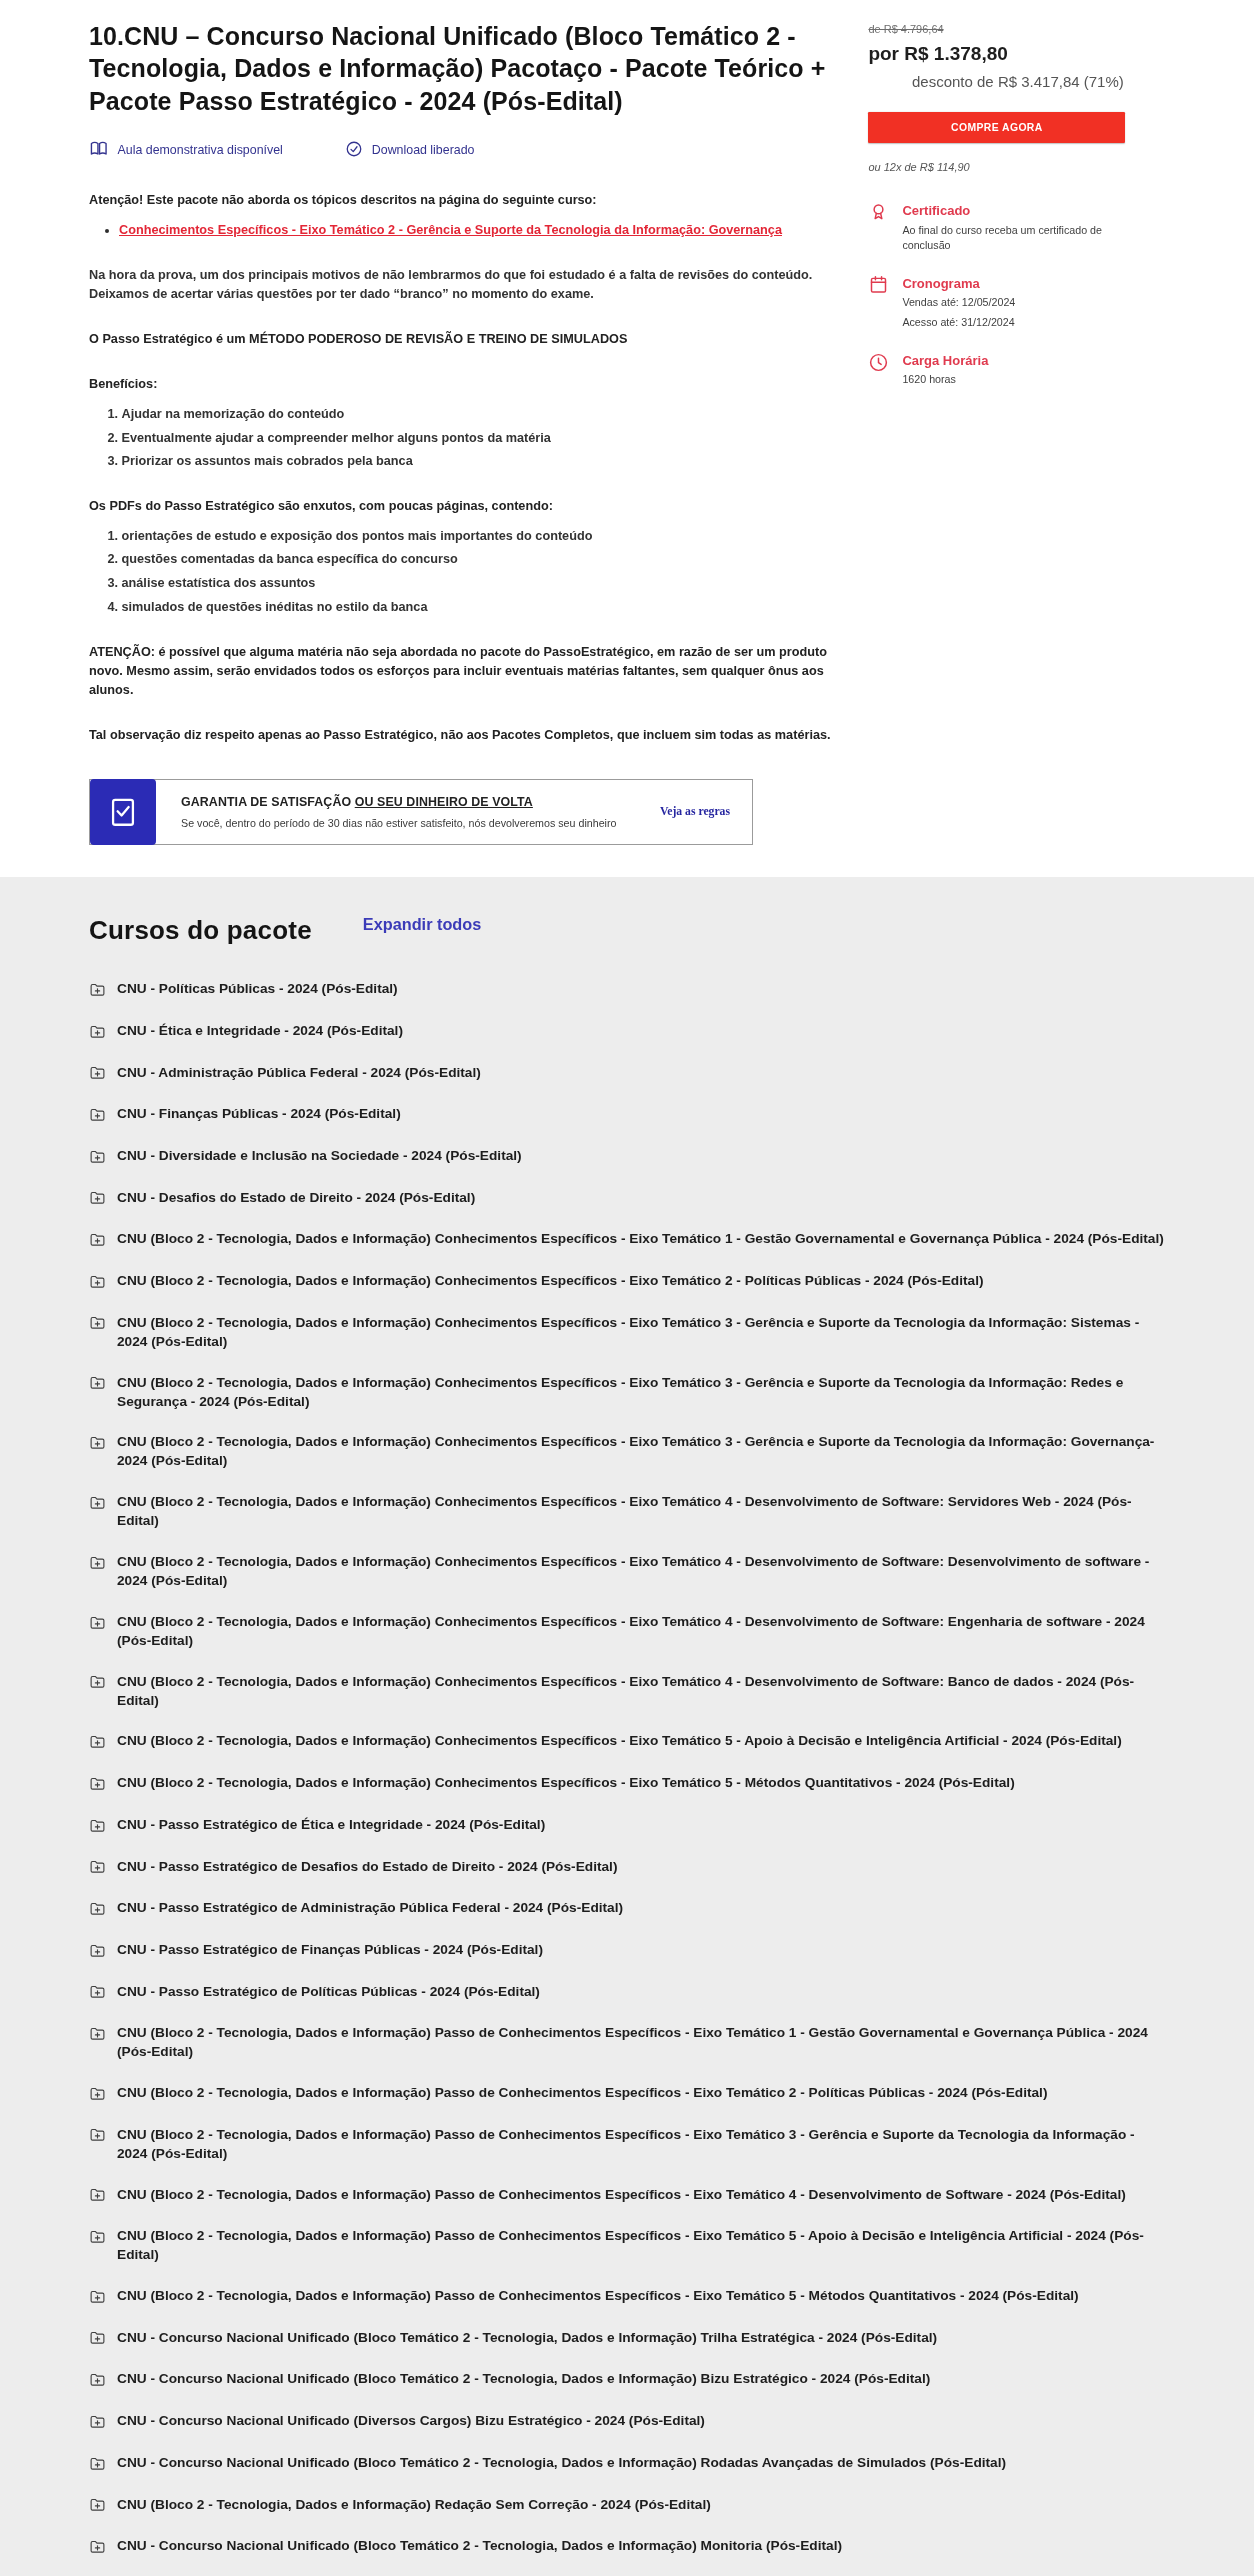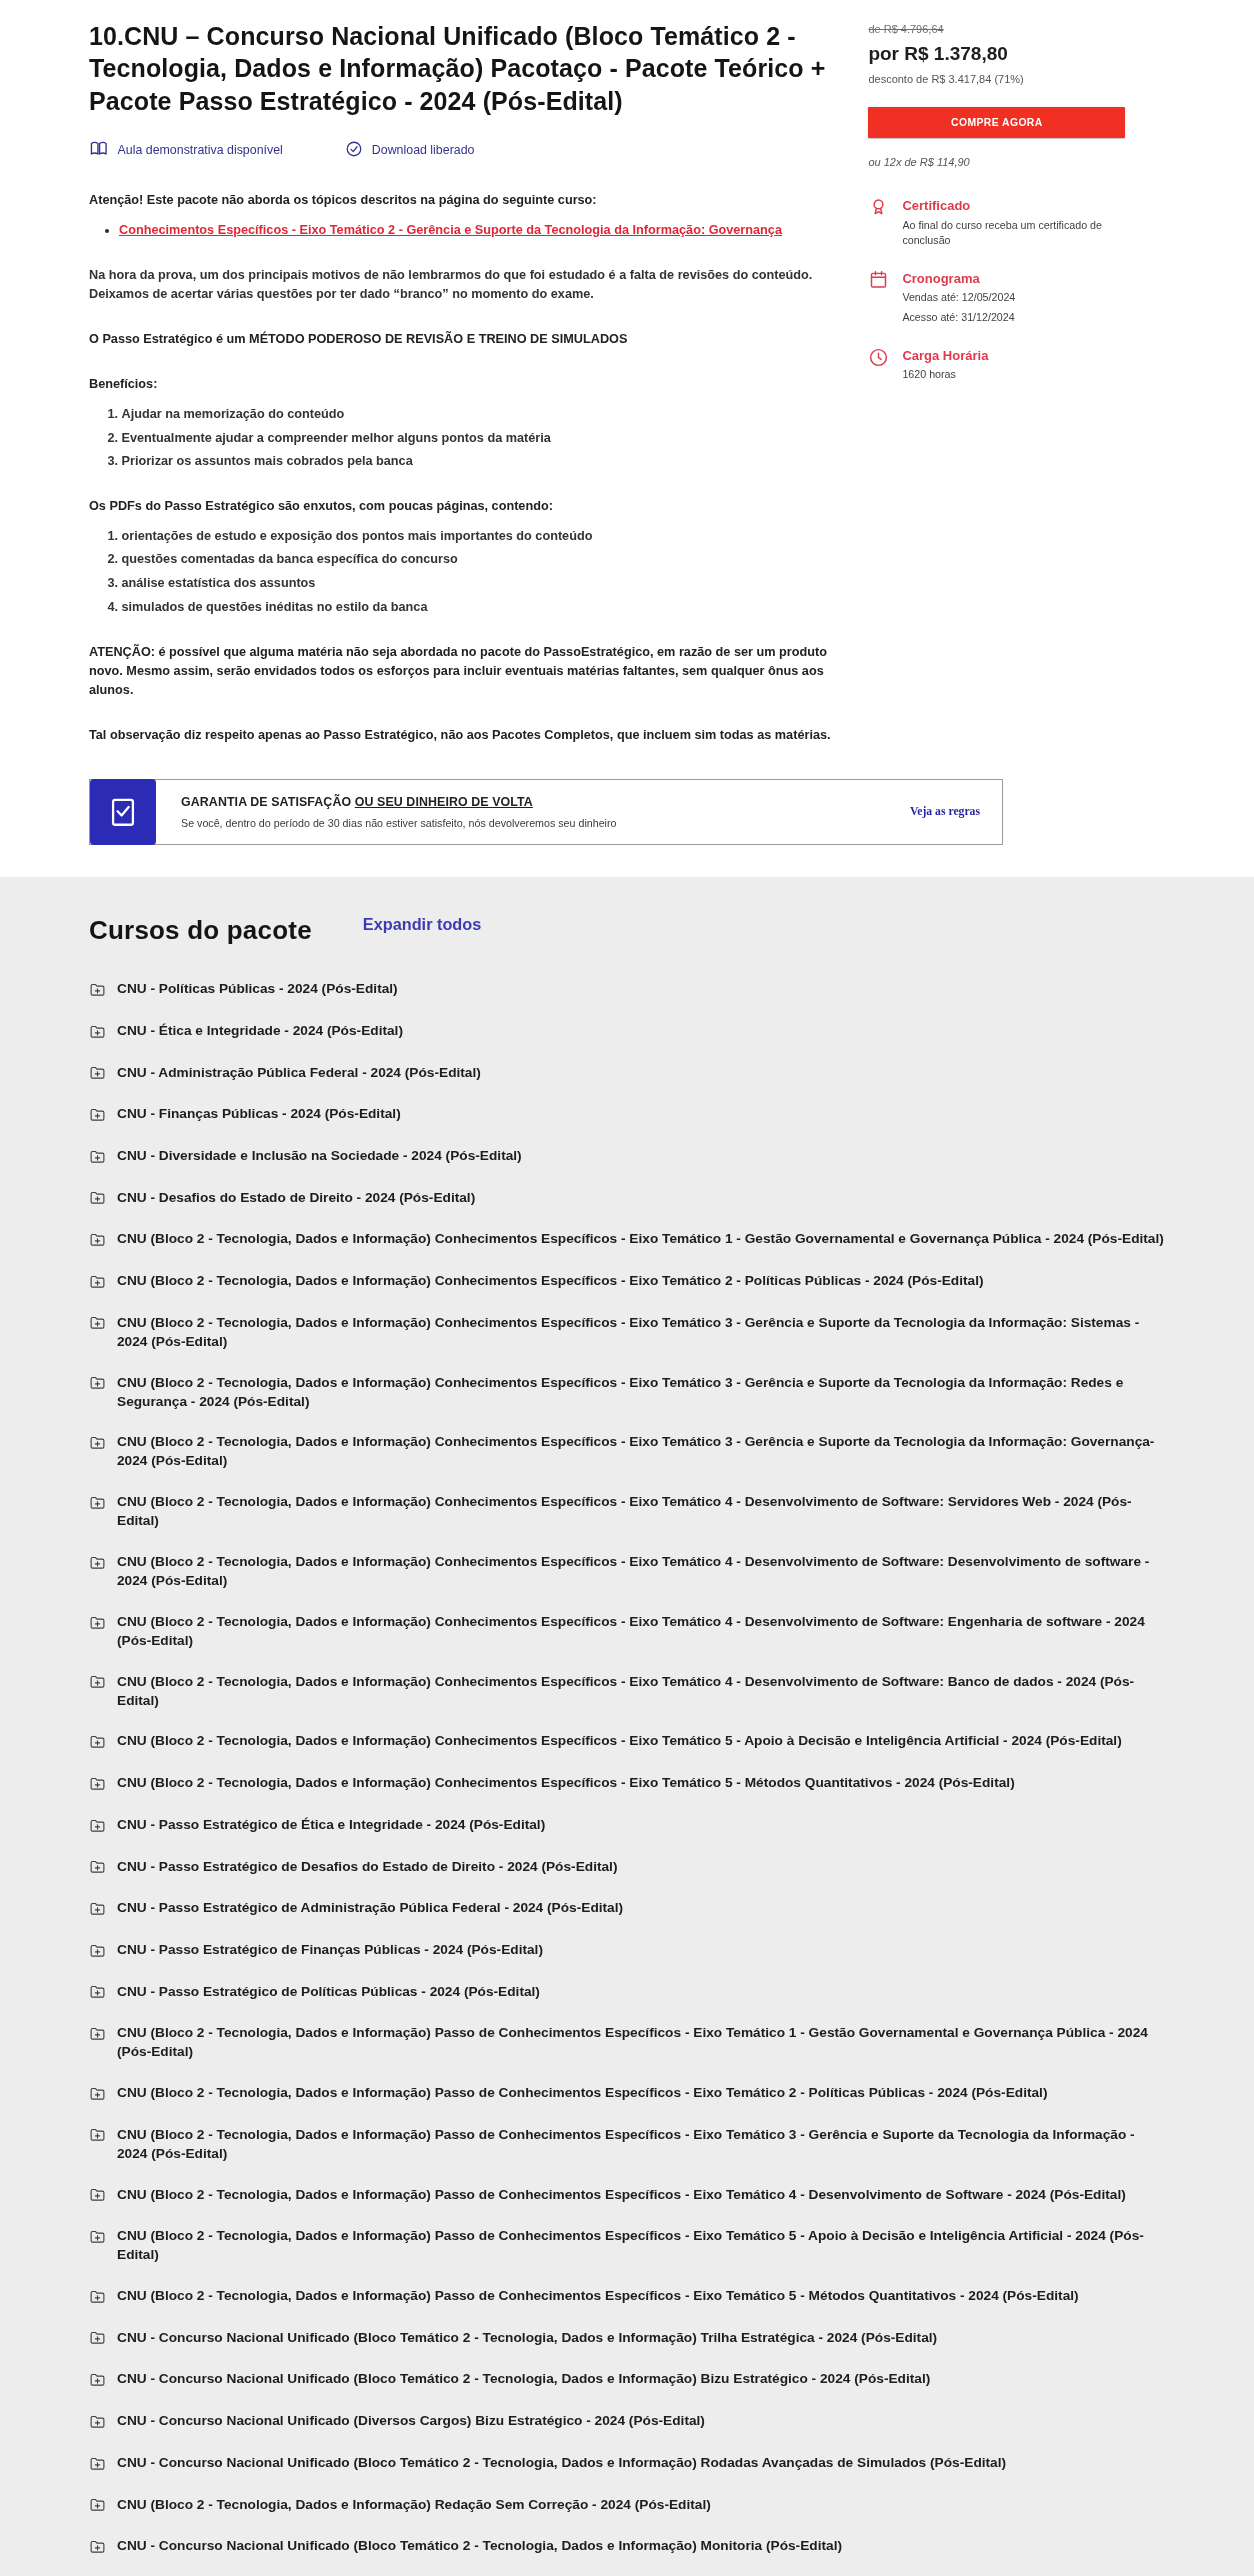--- a/index.html
+++ b/index.html
@@ -45,21 +45,21 @@
   .bold{font-weight:700;color:#222;}
   .semibold{font-weight:600;color:#333;}
   .gap-lg{margin-top:26px !important;}
   ul.excluded{margin:11.7px 0 0 30px;}
   ul.excluded li{margin:2.6px 0;}
   a.red-link{color:var(--c-red-link);font-weight:700;text-decoration:underline;cursor:pointer;}
   ol.num-list{margin:10.4px 0 0 32.5px;}
   ol.num-list li{margin:4.6px 0;font-weight:600;color:#333;}
   .guarantee{
     margin:34px 0 0 0;
-    width:914px;
+    width:664px;
     border:0.7px solid #9b9b9b;
     background:#fff;
     display:flex;
     align-items:center;
     height:66px;
   }
   .g-icon{
     width:66px;height:66px;flex:0 0 auto;
     background:var(--c-blue-box);
     border-radius:3.9px;
@@ -95,21 +95,21 @@
   }
   .course-row svg{flex:0 0 auto;margin-top:0.7px;}
   .course-title{
     font-size:13.7px;font-weight:700;color:#1d1d1d;line-height:1.38;
   }
   .purchase{flex:0 0 auto;width:299px;padding-top:3.9px;}
   .old-price{
     font-size:11px;color:var(--c-muted);text-decoration:line-through;
   }
   .price{font-size:19px;font-weight:700;color:#1e1e1e;margin-top:7.8px;}
-  .discount{font-size:11px;color:#555;margin-top:7.8px;}
+  .discount{font-size:15px;color:#555;margin-top:7.8px;text-align:center;}
   .buy-btn{
     display:block;width:257px;height:31px;margin-top:22px;
     background:var(--c-buy);border:none;border-radius:1.3px;
     color:#fff;font-size:10.4px;font-weight:700;letter-spacing:0.4px;
     font-family:"Liberation Sans","DejaVu Sans",sans-serif;
     cursor:pointer;box-shadow:0 0.7px 1.3px rgba(0,0,0,.25);
   }
   .installments{margin-top:18px;font-size:11px;font-style:italic;color:#555;}
   .purchase-info{margin-top:30px;display:flex;flex-direction:column;gap:22px;}
   .info-item{display:flex;gap:13px;}

